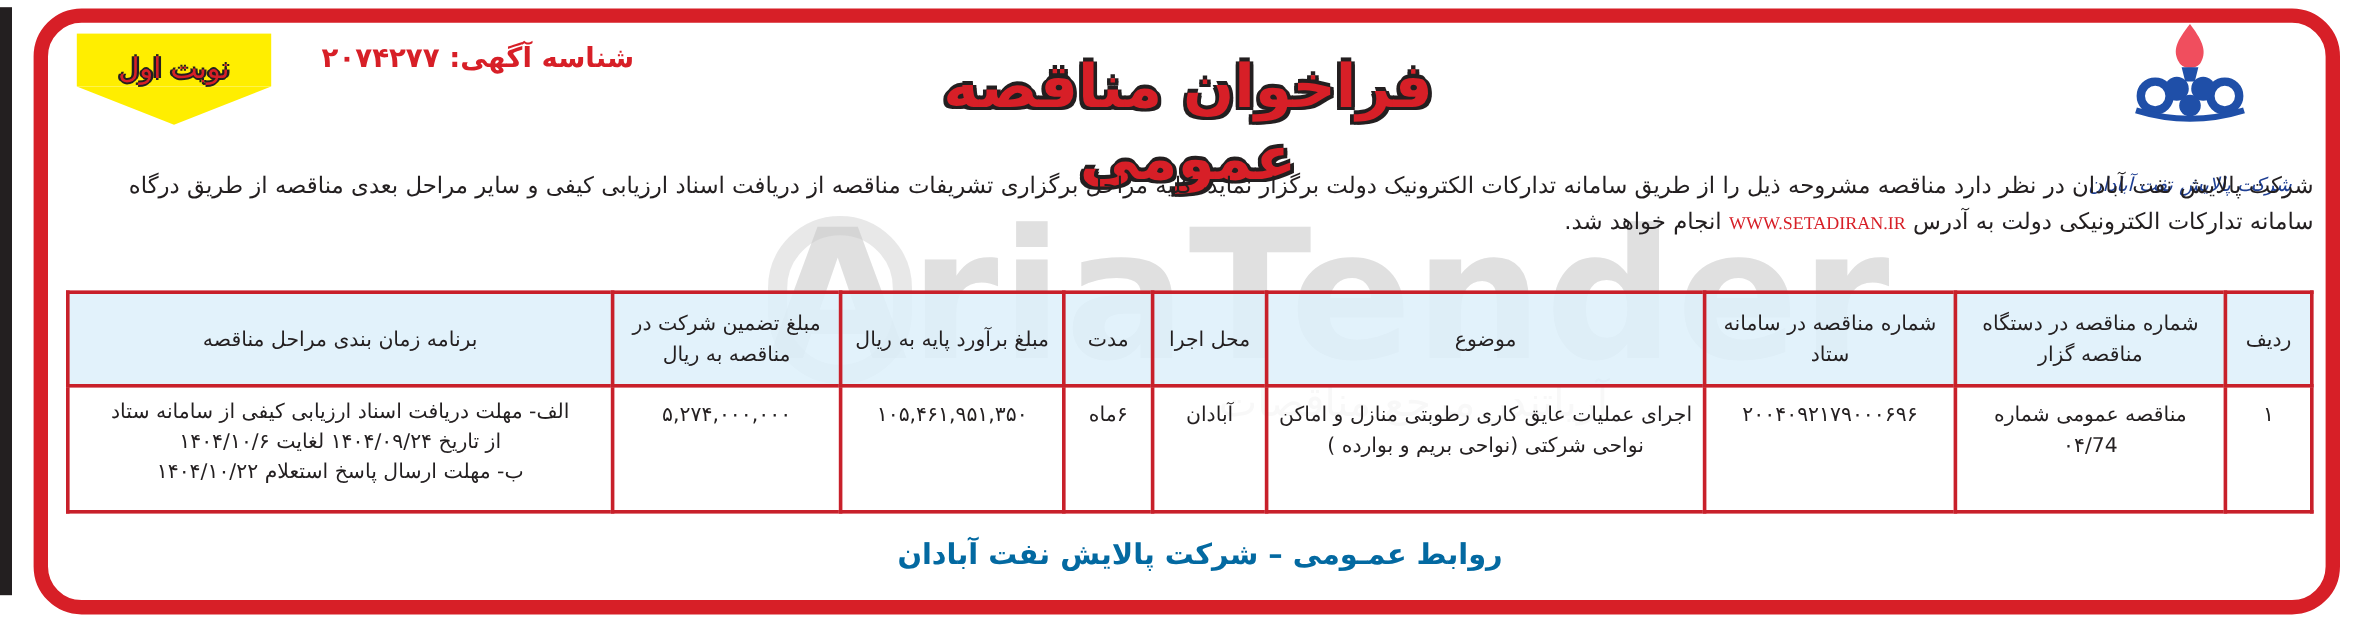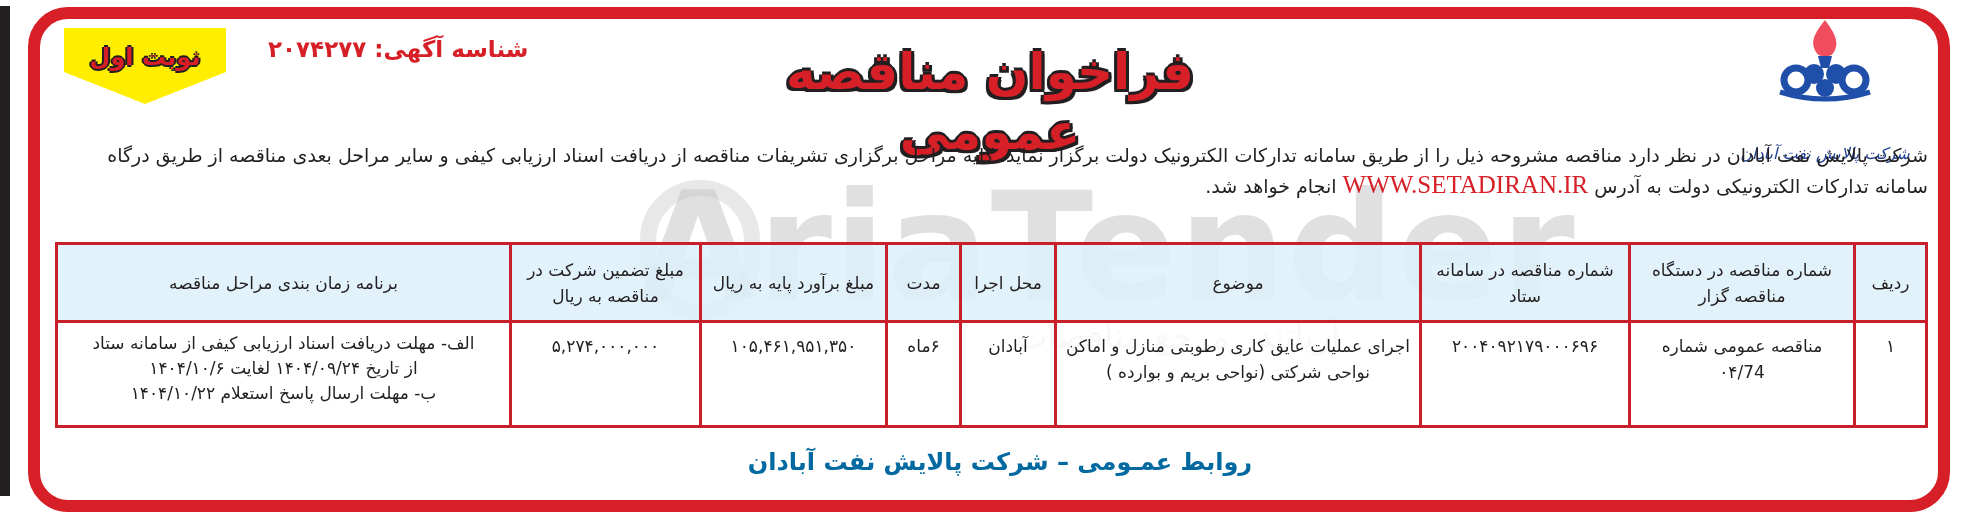--- a/index.html
+++ b/index.html
@@ -32,21 +32,21 @@
     
     .badge {
       position: absolute; left: 64px; top: 28px; width: 162px; height: 44px; background: #ffee00;
       display: flex; align-items: center; justify-content: center; z-index: 2;
     }
     .badge::after {
       content: ""; position: absolute; left: 0; top: 44px; width: 0; height: 0;
       border-left: 81px solid transparent; border-right: 81px solid transparent; border-top: 32px solid #ffee00;
     }
     .badge-text {
-      position: relative; z-index: 3; color: #d71f27; font-weight: bold; font-size: 24px; direction: rtl;
+      position: relative; z-index: 3; color: #d71f27; font-weight: normal; font-size: 24px; direction: rtl;
       text-shadow: -2px 0 #231f20, 2px 0 #231f20, 0 2px #231f20, 0 -2px #231f20; margin-top: 14px;
     }
 
     .ad-id {
       position: absolute; left: 268px; top: 34px; width: 280px; text-align: left; direction: rtl;
       color: #d71f27; font-weight: bold; font-size: 23px; line-height: 30px; z-index: 2;
     }
 
     .title {
       position: absolute; left: 780px; top: 42px; width: 420px; text-align: center; direction: rtl;
@@ -57,21 +57,21 @@
     .logo { position: absolute; left: 1730px; top: 16px; width: 190px; height: 120px; z-index: 2; }
     .logo-caption {
       position: absolute; left: 0; top: 87px; width: 190px; text-align: center; direction: rtl;
       color: #1f3f93; font-family: "DejaVu Serif", serif; font-style: italic; font-size: 16px; margin-top: 41px;
     }
 
     .intro {
       position: absolute; left: 50px; top: 140px; width: 1878px; direction: rtl; text-align: right;
       font-size: 19px; line-height: 30px; z-index: 2; color: #231f20;
     }
-    .intro .url { color: #d71f27; font-family: "Liberation Serif", serif; font-size: 25px; }
+    .intro .url { color: #d71f27; font-family: "Liberation Serif", serif; font-size: 15px; }
 
     table.tender {
       position: absolute; left: 55px; top: 242px; width: 1873px; border-collapse: collapse;
       direction: rtl; z-index: 2; font-size: 17px;
     }
     table.tender th, table.tender td { border: 3px solid #c8202a; text-align: center; vertical-align: middle; }
     table.tender th { background: rgba(221, 240, 250, 0.85); font-weight: normal; height: 78px; padding: 6px 8px; line-height: 26px; }
     table.tender td { background: rgba(255,255,255,0.75); height: 105px; padding: 10px 8px; line-height: 26px; vertical-align: top; }
     table.tender td.schedule { line-height: 25px; padding-top: 8px; }
 

